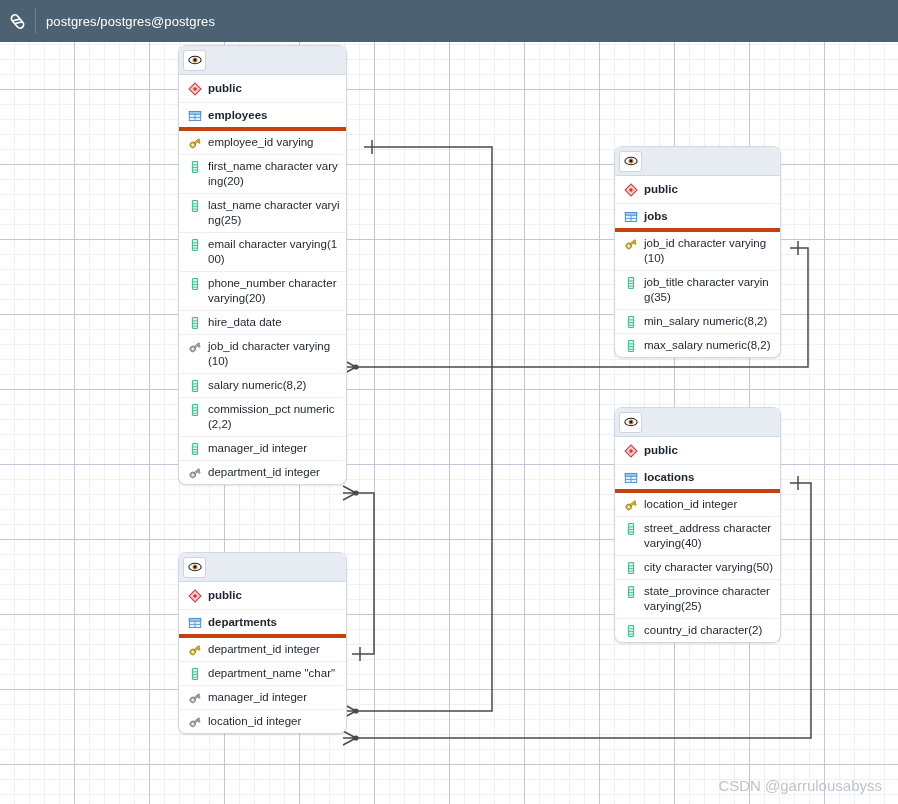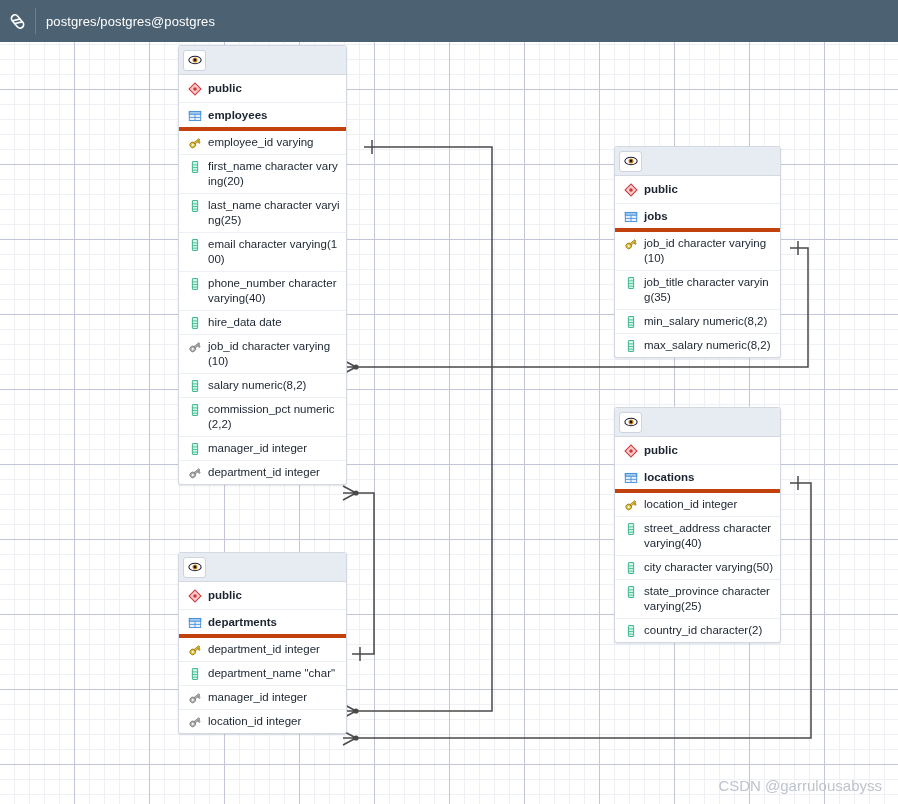--- a/index.html
+++ b/index.html
@@ -49,21 +49,21 @@
   }
 
   #links { position: absolute; left: 0; top: 0; width: 898px; height: 778px; z-index: 1; }
 
   
   .tbl {
     position: absolute;
     z-index: 5;
     background: #ffffff;
     border: 1px solid #d3d8e3;
-    border-radius: 3px;
+    border-radius: 8px;
     box-shadow: 0 1px 2px rgba(40,50,70,.13);
     font-size: 11.5px;
     color: #1b2430;
   }
   .tbl-head {
     height: 29px;
     background: #e7ebf2;
     border-bottom: 1px solid #d3d8e3;
     border-radius: 3px 3px 0 0;
     display: flex; align-items: center;
@@ -239,21 +239,21 @@
           </span>
           <span class="lbl">email character varying(100)</span>
         </div>
         <div class="row col">
           <span class="ico">
             <svg width="14" height="14" viewBox="0 0 16 16">
               <rect x="5" y="1.8" width="6" height="12.4" rx="1" fill="#d9f3ea" stroke="#3fba8f" stroke-width="1.2"></rect>
               <path d="M5 5.6 L11 5.6 M5 8.6 L11 8.6 M5 11.6 L11 11.6" stroke="#3fba8f" stroke-width="1"></path>
             </svg>
           </span>
-          <span class="lbl">phone_number character varying(40)</span>
+          <span class="lbl">phone_number character varying(20)</span>
         </div>
         <div class="row col">
           <span class="ico">
             <svg width="14" height="14" viewBox="0 0 16 16">
               <rect x="5" y="1.8" width="6" height="12.4" rx="1" fill="#d9f3ea" stroke="#3fba8f" stroke-width="1.2"></rect>
               <path d="M5 5.6 L11 5.6 M5 8.6 L11 8.6 M5 11.6 L11 11.6" stroke="#3fba8f" stroke-width="1"></path>
             </svg>
           </span>
           <span class="lbl">hire_data date</span>
         </div>

